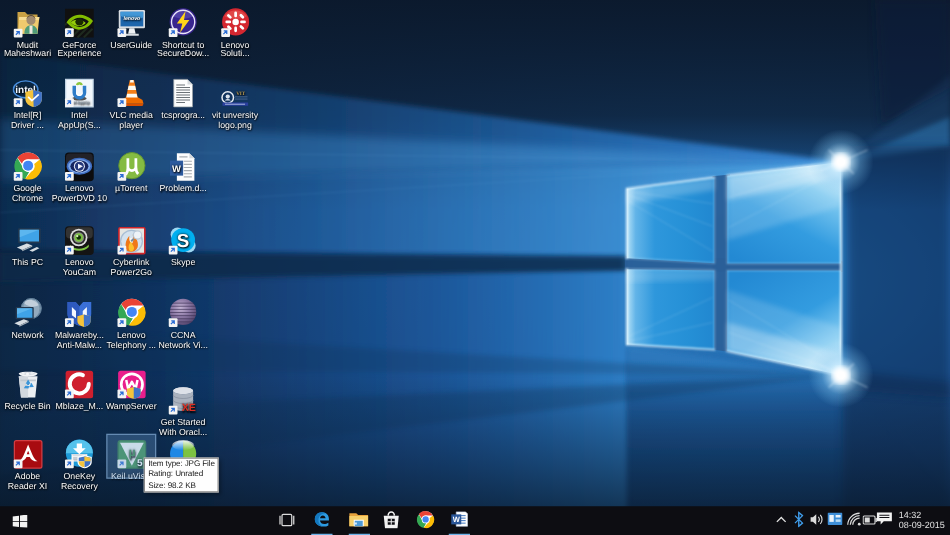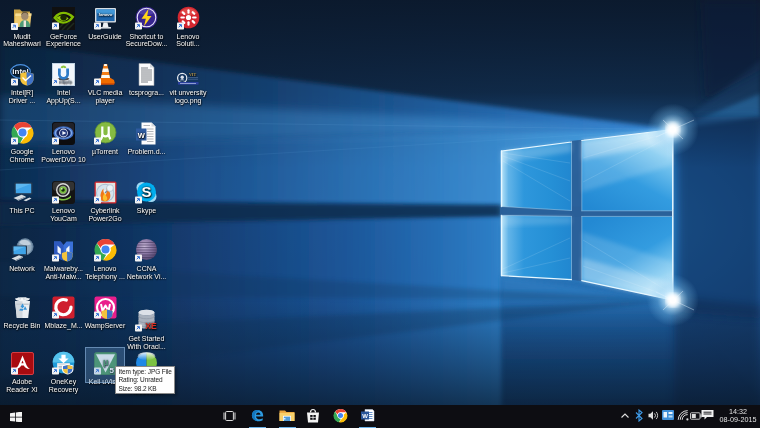--- a/index.html
+++ b/index.html
@@ -739,16 +739,16 @@
 <rect x="10.4" y="2.4" width="1.1" height="3.2" fill="#dcdcdc"></rect>
 <rect x="1.8" y="2" width="4" height="4" fill="#dcdcdc"></rect>
 </svg>
 <svg style="position:absolute;left:701px;top:409px" width="13" height="12" viewBox="0 0 13 12">
 <path d="M0.5,1 L12.5,1 L12.5,8 L6,8 L3.5,10.5 L3.5,8 L0.5,8 Z" fill="#f2f2f2"></path>
 <g stroke="#0d0d12" stroke-width="0.9">
           <line x1="2.5" y1="3.2" x2="10.5" y2="3.2"></line>
           <line x1="2.5" y1="5" x2="10.5" y2="5"></line>
         </g>
 </svg>
-<div class="tray" style="left:719px;top:407.5px;font-size:7.2px;line-height:8.8px;text-align:center;width:38px">14:32<br>08-09-2015</div>
+<div class="tray" style="left:719px;top:407.5px;font-size:7.2px;line-height:8.8px;text-align:left;width:38px">14:32<br>08-09-2015</div>
 </div>
 
 </div>
 
 </body></html>

